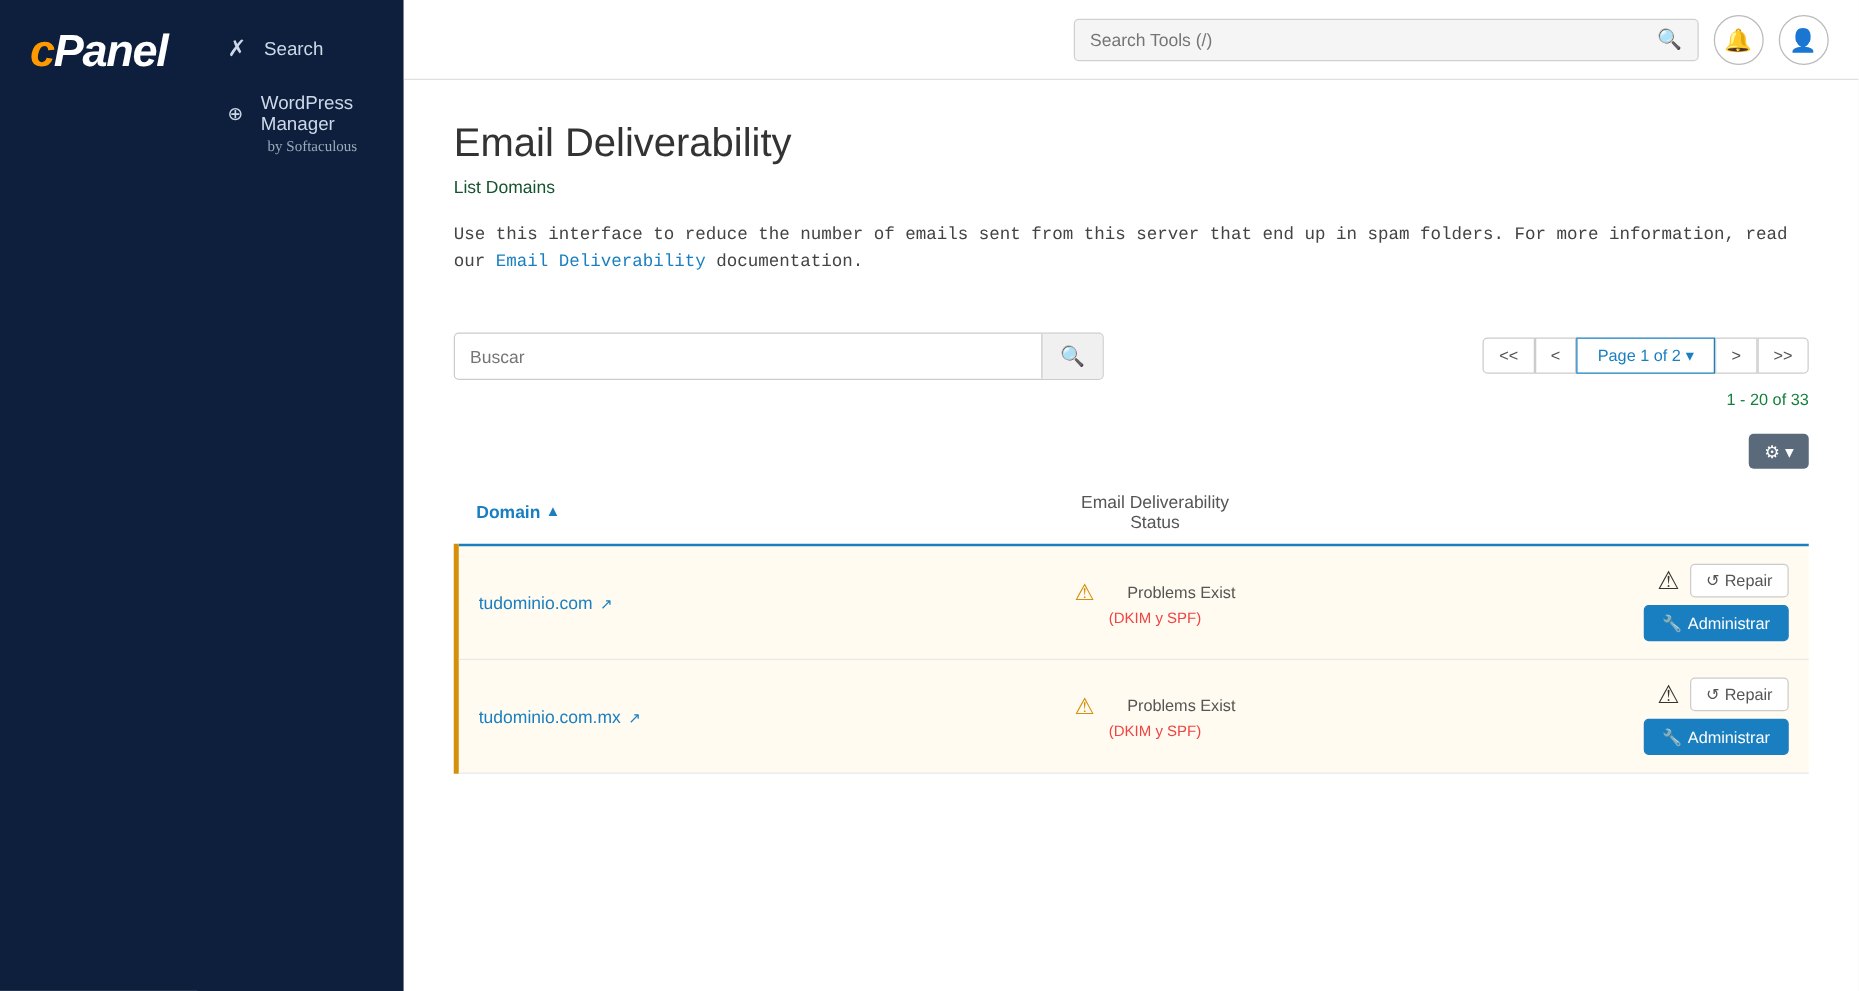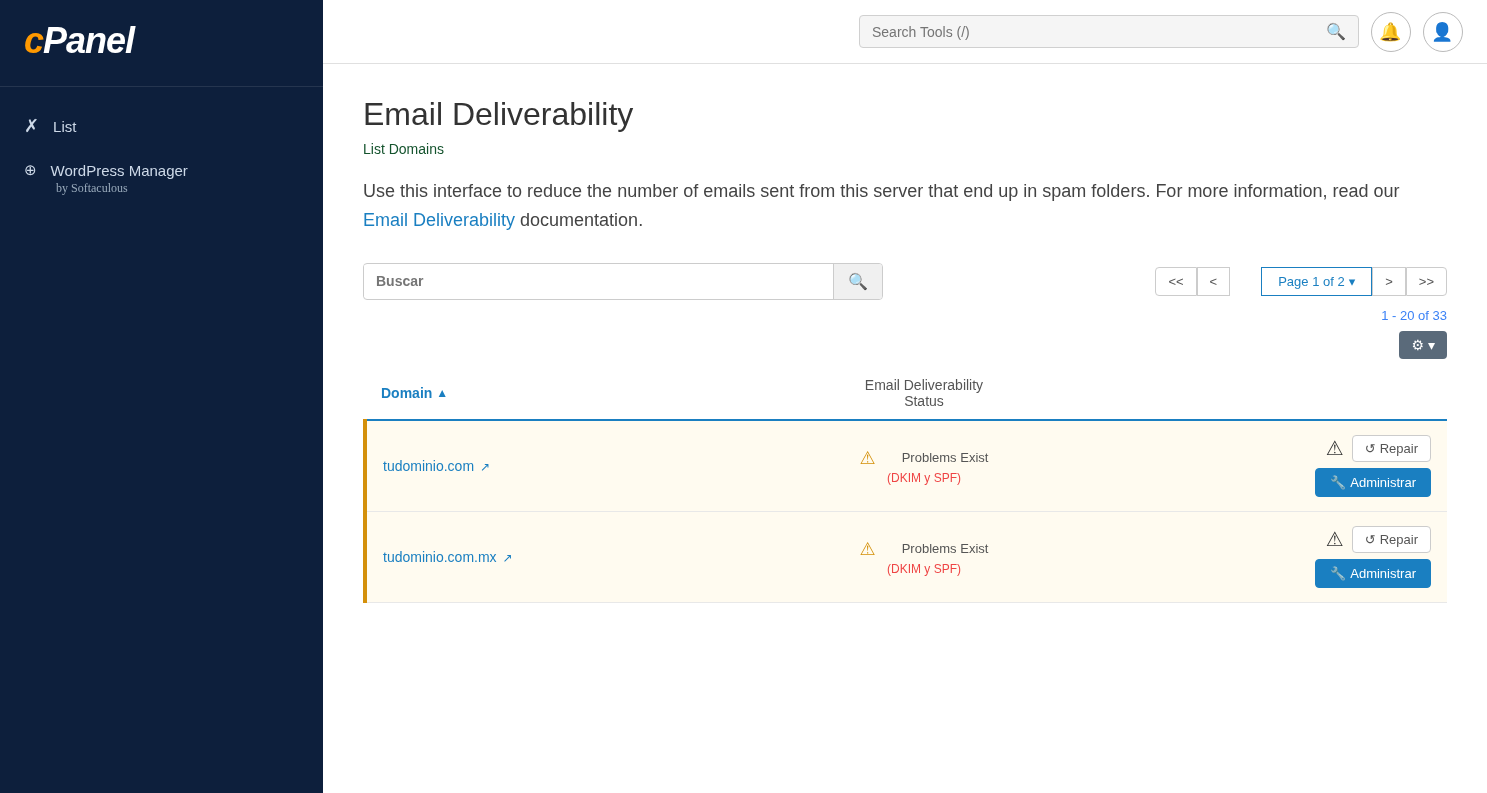--- a/index.html
+++ b/index.html
@@ -4,21 +4,20 @@
   <style>
     * { box-sizing: border-box; margin: 0; padding: 0; }
     body { font-family: Arial, sans-serif; font-size: 14px; background: #f4f4f4; display: flex; height: 793px; overflow: hidden; }
 
     
     .sidebar {
       width: 323px;
       background: #0d1f3c;
       color: #fff;
       display: flex;
-      flex-direction: column;
       padding: 0;
       flex-shrink: 0;
     }
     .sidebar-logo {
       padding: 20px 24px 24px;
       border-bottom: 1px solid rgba(255,255,255,0.1);
     }
     .sidebar-logo span {
       font-size: 36px;
       font-weight: bold;
@@ -112,24 +111,25 @@
       color: #333;
       margin-bottom: 8px;
     }
     .breadcrumb-link {
       color: #14532d;
       font-size: 14px;
       text-decoration: none;
       cursor: pointer;
     }
     .description {
-      margin: 20px 0 28px;
+      margin: 20px 0 44px;
       color: #444;
-      font-size: 18px;
+      font-size: 14px;
       line-height: 1.6;
+      font-family: Liberation Mono, monospace;
     }
     .description a {
       color: #1a7fc1;
       text-decoration: none;
     }
 
     
     .controls-row {
       display: flex;
       align-items: center;
@@ -144,21 +144,20 @@
       overflow: hidden;
       width: 520px;
     }
     .buscar-box input {
       border: none;
       outline: none;
       padding: 8px 12px;
       font-size: 14px;
       color: #999;
       flex: 1;
-      font-weight: bold;
     }
     .buscar-btn {
       background: #f0f0f0;
       border: none;
       border-left: 1px solid #ccc;
       padding: 8px 14px;
       cursor: pointer;
       font-size: 16px;
       color: #555;
     }
@@ -177,28 +176,28 @@
       color: #555;
     }
     .pag-btn:first-child { border-radius: 4px 0 0 4px; }
     .pag-current {
       border: 1px solid #1a7fc1;
       background: #fff;
       padding: 6px 16px;
       font-size: 13px;
       color: #1a7fc1;
       cursor: pointer;
-      display: flex; align-items: flex-start; gap: 4px; margin-left: 31px;
+      display: flex; align-items: flex-start; gap: 4px;
     }
     .pag-next { border-radius: 0 4px 4px 0; }
     .count-row {
       text-align: right;
-      color: #3b82f6;
+      color: #15803d;
       font-size: 13px;
-      margin-bottom: 8px;
+      margin-bottom: 20px;
     }
 
     
     .gear-row {
       display: flex;
       justify-content: flex-end;
       margin-bottom: 0;
       padding-bottom: 8px;
     }
     .gear-btn {
@@ -297,21 +296,21 @@
 </head>
 <body>
 
 <div class="sidebar">
   <div class="sidebar-logo">
     <span><span class="c">c</span>Panel</span>
   </div>
   <nav class="sidebar-nav">
     <div class="sidebar-nav-item">
       <span class="icon">✗</span>
-      <span>List</span>
+      <span>Search</span>
     </div>
     <div class="sidebar-wp-item">
       <div class="top-row">
         <span class="icon">⊕</span>
         <span>WordPress Manager</span>
       </div>
       <span class="sub-label">by Softaculous</span>
     </div>
   </nav>
 </div>

